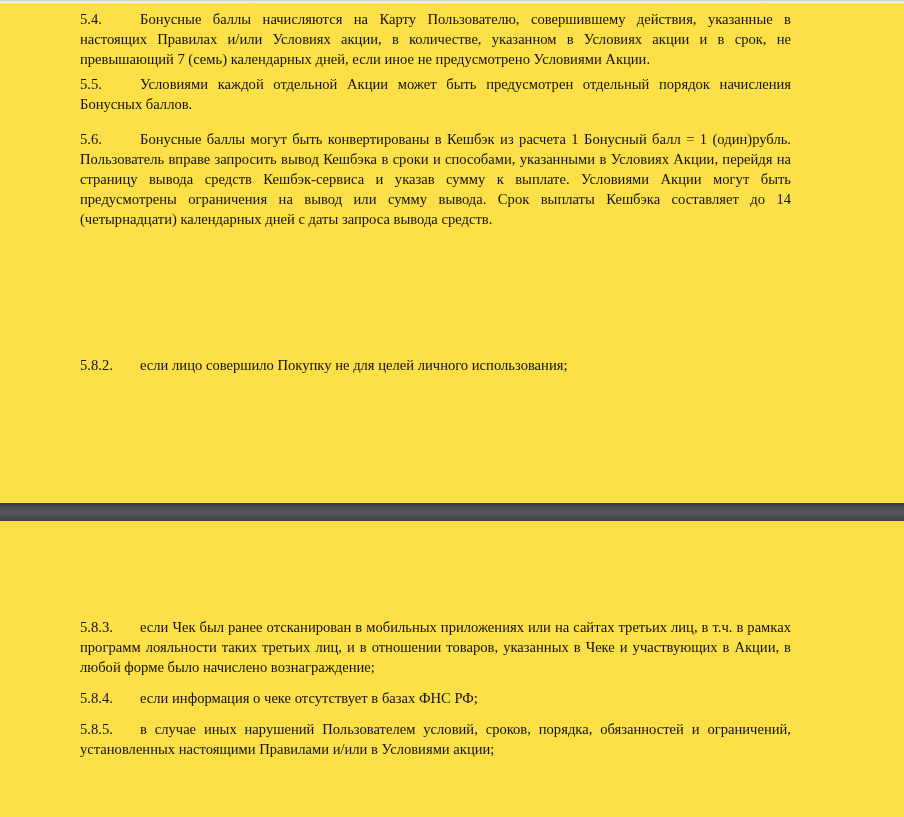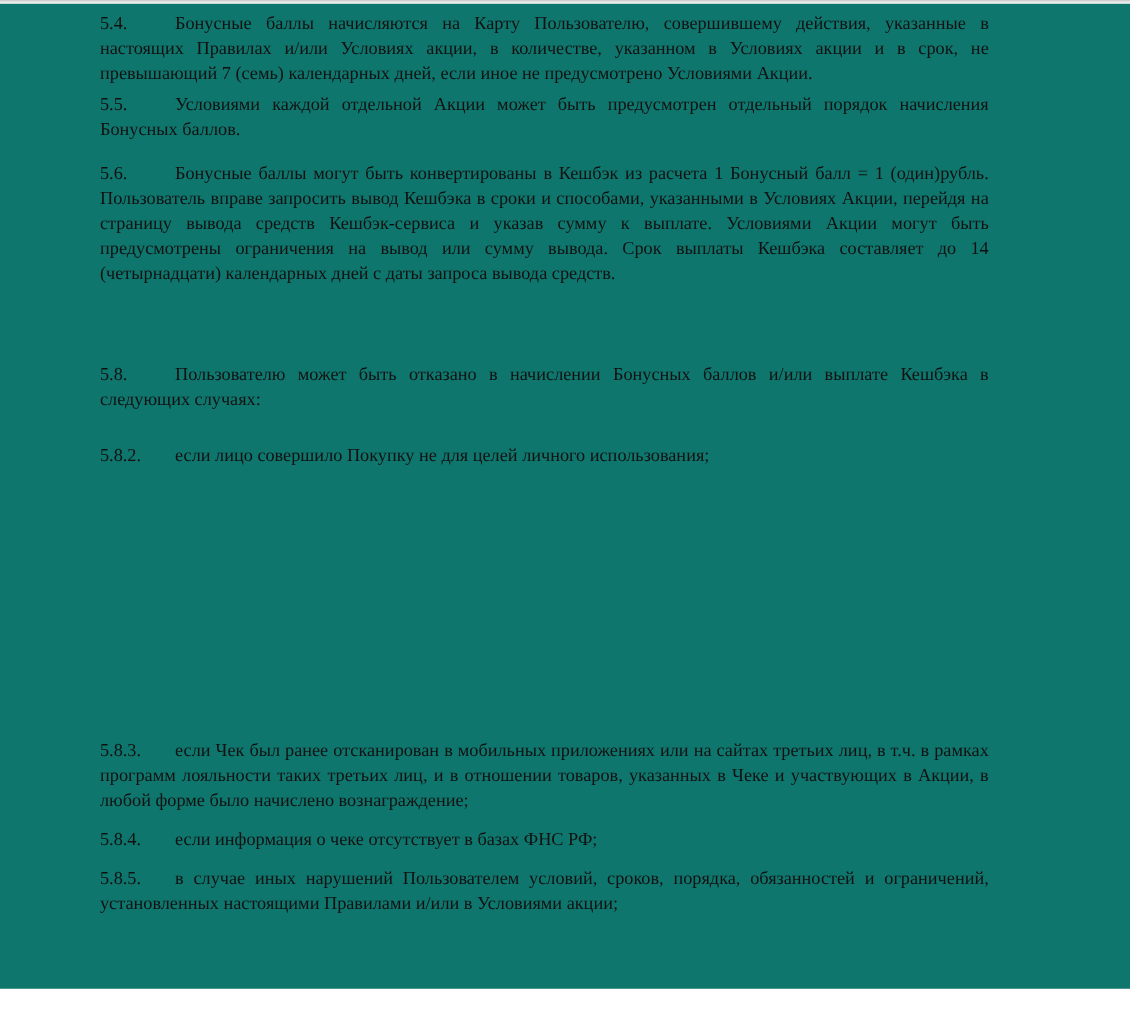--- a/index.html
+++ b/index.html
@@ -3,47 +3,46 @@
 <meta charset="utf-8">
 <style>
   html, body { margin: 0; padding: 0; }
   body {
     width: 904px; height: 817px; overflow: hidden; position: relative;
     background: #ffffff;
     font-family: "Liberation Serif", serif;
     color: #111;
   }
   .page {
-    position: absolute; left: 0; width: 904px; background: #0f766e; overflow: hidden;
+    position: absolute; left: 0; width: 904px; background: #fde047; overflow: hidden;
   }
   #page1 { top: 0; height: 503px; }
   #page1::before {
     content: ""; position: absolute; left: 0; top: 0; width: 100%; height: 3px;
     background: linear-gradient(#c8c8c8, #ffffff);
   }
-  #page2 { top: 495px; height: 296px; font-family: Liberation Serif, serif; }
+  #page2 { top: 521px; height: 296px; font-family: Liberation Serif, serif; }
   .page-gap {
     position: absolute; left: 0; top: 503px; width: 904px; height: 18px;
     background: linear-gradient(#2e3134 0px, #4a4e52 4px, #53575b 9px, #4c5054 14px, #3f4245 18px);
   }
   .para {
     position: absolute; left: 80px; width: 711px;
     font-size: 14.6px; line-height: 20px;
     text-align: justify; text-align-last: left;
   }
   .num { display: inline-block; width: 60px; }
 </style>
 </head>
 <body>
 
 <div class="page" id="page1">
   <p class="para" style="top:-6px"><span class="num">5.4.</span><span>Бонусные баллы начисляются на Карту Пользователю, совершившему действия, указанные в настоящих Правилах и/или Условиях акции, в количестве, указанном в Условиях акции и в срок, не превышающий 7 (семь) календарных дней, если иное не предусмотрено Условиями Акции.</span></p>
   <p class="para" style="top:59px"><span class="num">5.5.</span><span>Условиями каждой отдельной Акции может быть предусмотрен отдельный порядок начисления Бонусных баллов.</span></p>
   <p class="para" style="top:114px"><span class="num">5.6.</span><span>Бонусные баллы могут быть конвертированы в Кешбэк из расчета 1 Бонусный балл = 1 (один)рубль. Пользователь вправе запросить вывод Кешбэка в сроки и способами, указанными в Условиях Акции, перейдя на страницу вывода средств Кешбэк-сервиса и указав сумму к выплате. Условиями Акции могут быть предусмотрены ограничения на вывод или сумму вывода. Срок выплаты Кешбэка составляет до 14 (четырнадцати) календарных дней с даты запроса вывода средств.</span></p>
-  <p class="para" style="top:275px"><span class="num">5.8.</span><span>Пользователю может быть отказано в начислении Бонусных баллов и/или выплате Кешбэка в следующих случаях:</span></p>
   <p class="para" style="top:340px"><span class="num">5.8.2.</span><span>если лицо совершило Покупку не для целей личного использования;</span></p>
 </div>
 
 <div class="page-gap"></div>
 
 <div class="page" id="page2">
   <p class="para" style="top:81px"><span class="num">5.8.3.</span><span>если Чек был ранее отсканирован в мобильных приложениях или на сайтах третьих лиц, в т.ч. в рамках программ лояльности таких третьих лиц, и в отношении товаров, указанных в Чеке и участвующих в Акции, в любой форме было начислено вознаграждение;</span></p>
   <p class="para" style="top:152px"><span class="num">5.8.4.</span><span>если информация о чеке отсутствует в базах ФНС РФ;</span></p>
   <p class="para" style="top:183px"><span class="num">5.8.5.</span><span>в случае иных нарушений Пользователем условий, сроков, порядка, обязанностей и ограничений, установленных настоящими Правилами и/или в Условиями акции;</span></p>
 </div>

